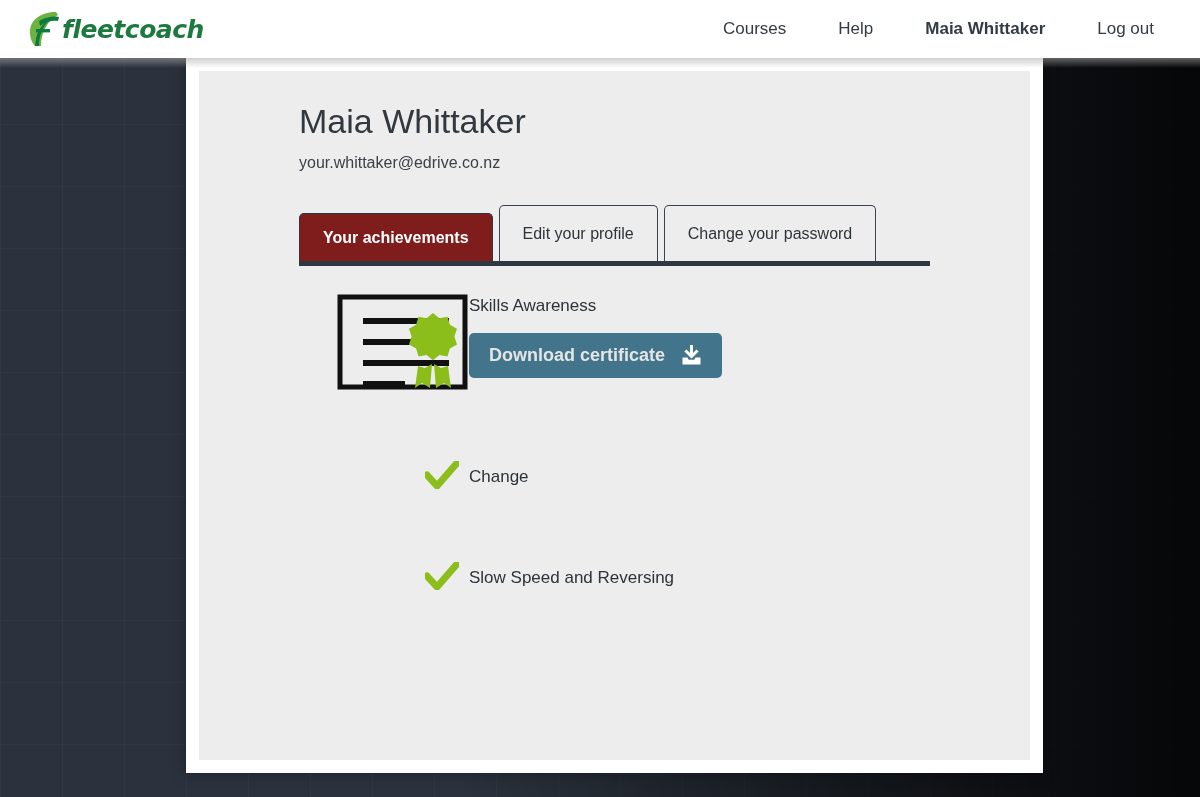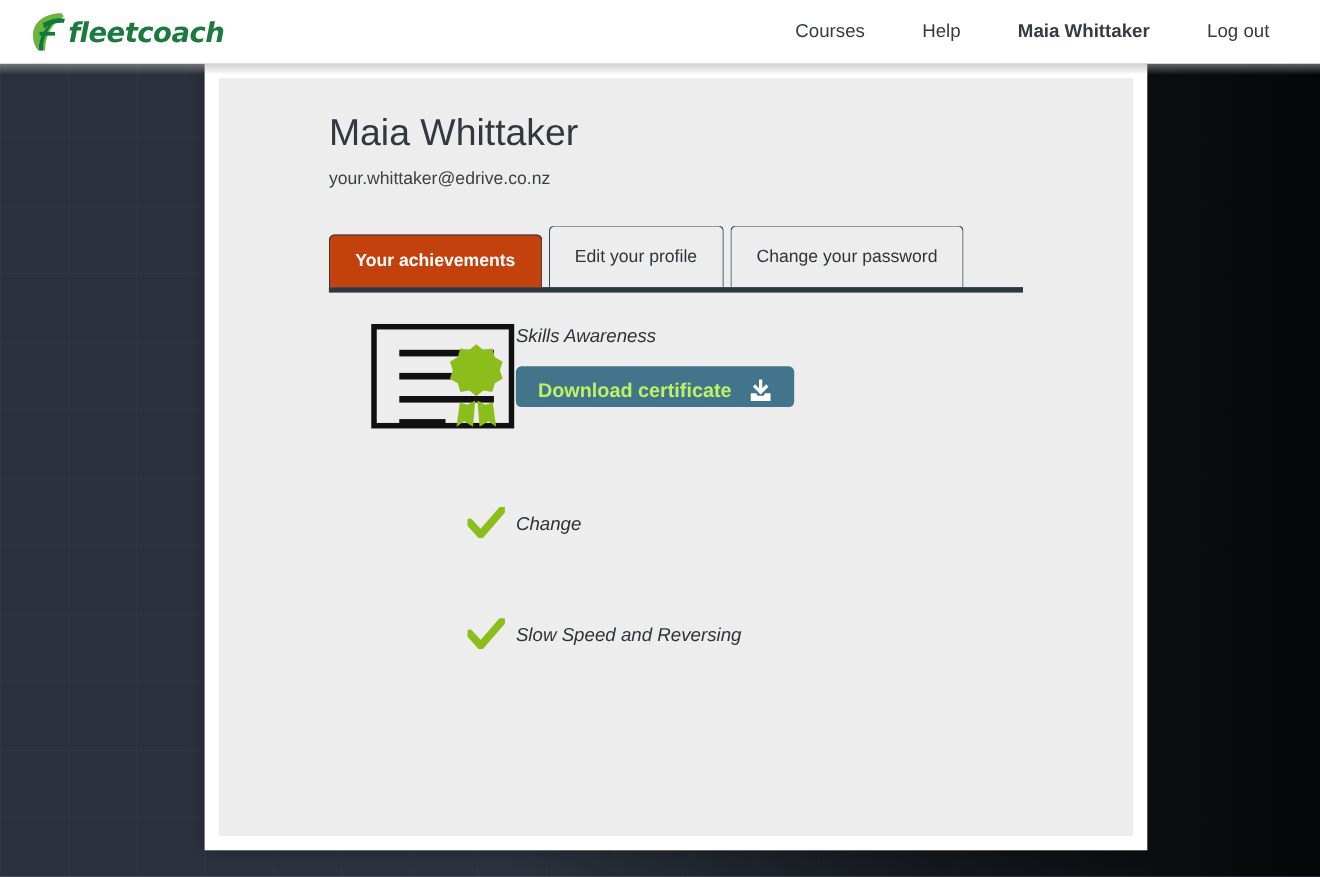--- a/index.html
+++ b/index.html
@@ -162,21 +162,21 @@
     border: 1px solid #3a424d;
     border-bottom: none;
     border-radius: 5px 5px 0 0;
     background: #ededed;
     color: #2e343c;
     cursor: pointer;
     white-space: nowrap;
     margin-right: 6px;
   }
   .tab.active {
-    background: #c2410c;
+    background: #7f1d1d;
     color: #ffffff;
     font-weight: bold;
     border-color: #2f3742;
     height: 48px;
   }
   #tab-underline {
     height: 5px;
     background: #2f3742;
     width: 100%;
     margin-bottom: 26px;
@@ -208,34 +208,33 @@
     padding-top: 0;
     padding-left: 88px;
   }
 
   .achv-body { flex: 1 1 auto; padding-top: 4px; }
 
   .achv-title {
     font-size: 17px;
     color: #2d333a;
     line-height: 1.2;
-    font-style: italic;
   }
   .achv-row.cert .achv-title { margin-bottom: 16px; }
 
   
   #download-certificate-button {
     display: inline-flex;
     align-items: center;
     gap: 16px;
     background: #42748b;
-    color: #bef264;
+    color: #e5e5e5;
     border: none;
     border-radius: 5px;
-    padding: 12px 20px 4px 20px;
+    padding: 12px 20px 12px 20px;
     font-family: "Liberation Sans", sans-serif;
     font-size: 18px;
     font-weight: bold;
     cursor: pointer;
     line-height: 1;
   }
   #download-certificate-button svg { display: block; }
 
   .check-svg { display: block; }
   .cert-svg  { display: block; }

